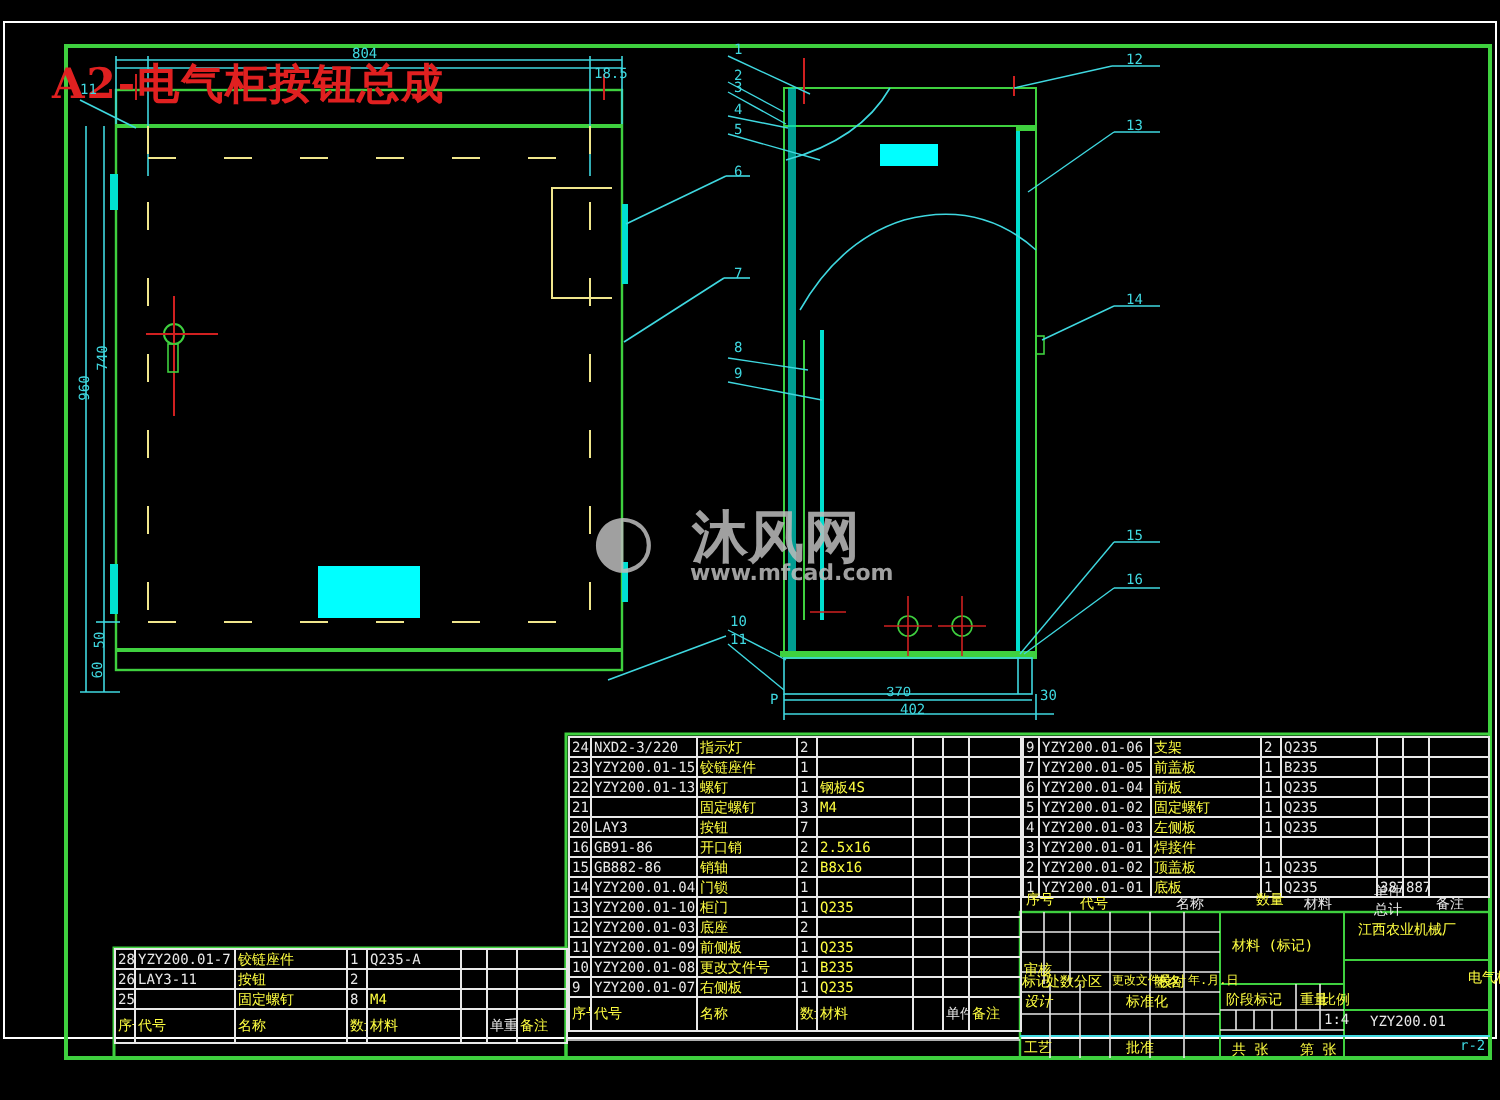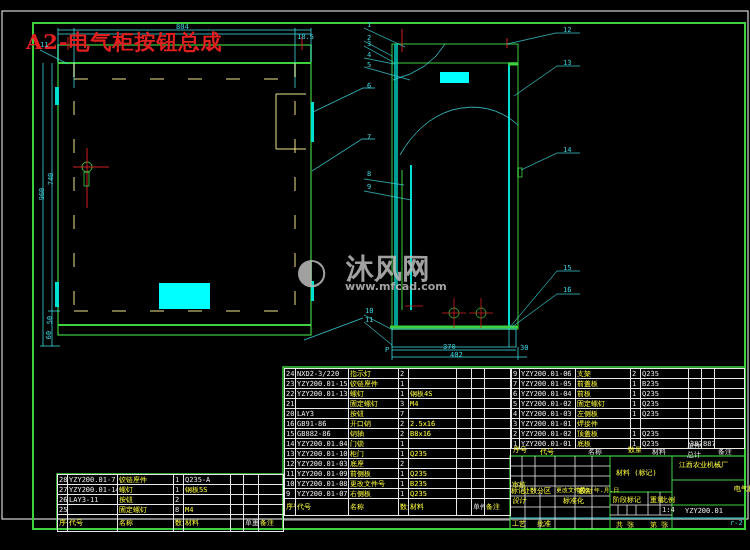--- a/index.html
+++ b/index.html
@@ -464,21 +464,21 @@
 <div class="tb" style="left:511px;top:486px;">标记</div>
 <div class="tb" style="left:523px;top:486px;">处数</div>
 <div class="tb" style="left:537px;top:486px;">分区</div>
 <div class="tb" style="left:556px;top:486px;font-size:6px;">更改文件号</div>
 <div class="tb" style="left:577px;top:486px;">签名</div>
 <div class="tb" style="left:594px;top:486px;font-size:6px;">年.月.日</div>
 <div class="tb" style="left:512px;top:496px;font-style:italic;">设计</div>
 <div class="tb" style="left:563px;top:496px;">标准化</div>
 <div class="tb" style="left:512px;top:480px;text-align:right;">审核</div>
 <div class="tb" style="left:512px;top:519px;">工艺</div>
-<div class="tb" style="left:537px;top:519px;">批准</div>
+<div class="tb" style="left:563px;top:519px;">批准</div>
 <div class="tb" style="left:563px;top:486px;padding-left:16px;">校对</div>
 <div class="tb" style="left:616px;top:468px;">材料 (标记)</div>
 <div class="tb" style="left:679px;top:460px;">江西农业机械厂</div>
 <div class="tb" style="left:690px;top:484px;padding-left:44px;">电气柜按钮总成</div>
 <div class="tb" style="left:613px;top:495px;">阶段标记</div>
 <div class="tb" style="left:650px;top:495px;">重量</div>
 <div class="tb" style="left:661px;top:495px;">比例</div>
 <div class="tbw" style="left:662px;top:506px;">1:4</div>
 <div class="tbw" style="left:685px;top:507px;">YZY200.01</div>
 <div class="tb" style="left:616px;top:520px;">共 张</div>
@@ -501,30 +501,20 @@
         <td class="w">28</td>
         <td class="w">YZY200.01-7</td>
         <td>铰链座件</td>
         <td class="w">1</td>
         <td class="w">Q235-A</td>
         <td></td>
         <td></td>
         <td></td>
       </tr>
     <tr>
-        <td class="w">27</td>
-        <td class="w">YZY200.01-14</td>
-        <td>螺钉</td>
-        <td class="w">1</td>
-        <td>钢板5S</td>
-        <td></td>
-        <td></td>
-        <td></td>
-      </tr>
-    <tr>
         <td class="w">26</td>
         <td class="w">LAY3-11</td>
         <td>按钮</td>
         <td class="w">2</td>
         <td></td>
         <td></td>
         <td></td>
         <td></td>
       </tr>
     <tr>

